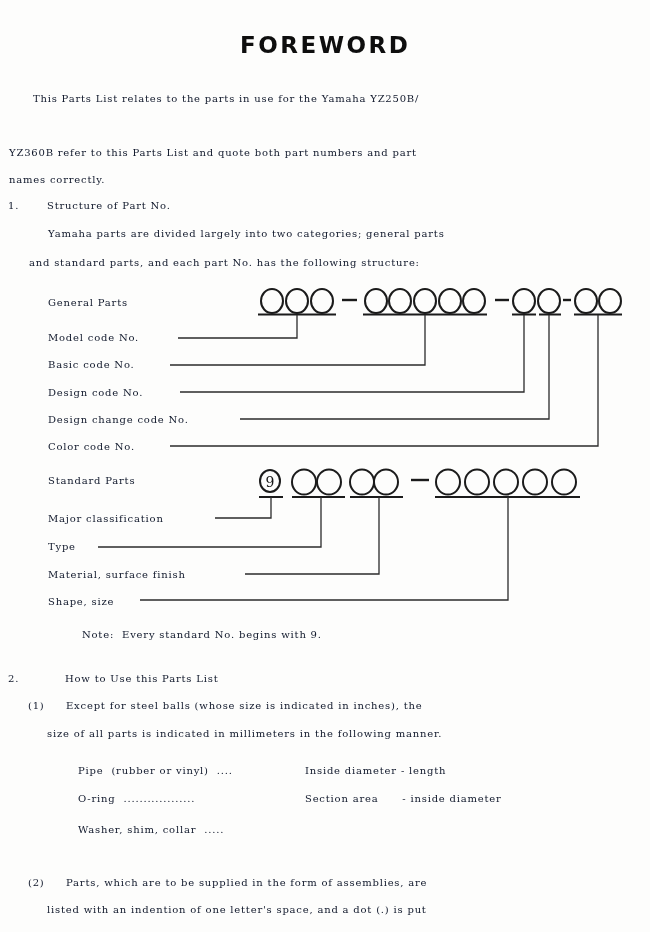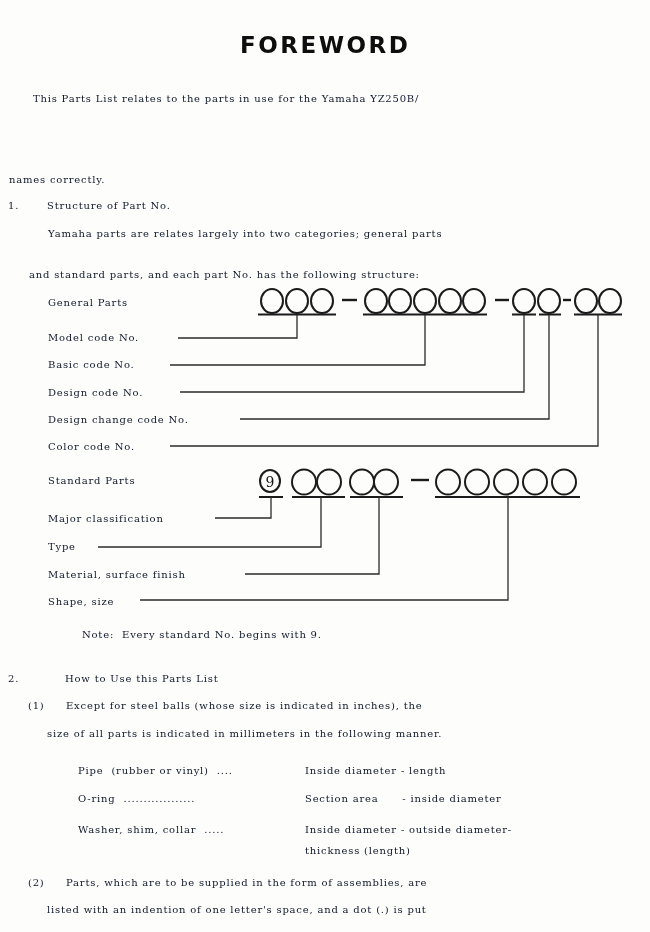--- a/index.html
+++ b/index.html
@@ -1,19 +1,20 @@
 <!DOCTYPE html>
 <html><head>
 <meta charset="utf-8">
 <style>
   html,body{margin:0;padding:0;background:#e8e8e6;}
   .page{
     position:relative;width:650px;height:932px;margin:0 auto;
     background:#fdfdfc;color:#161616;overflow:hidden;
     font-family:"DejaVu Serif","Liberation Serif",serif;
+    text-align:center;
   }
   .t{
     position:absolute;font-size:10px;line-height:15px;
     letter-spacing:0.8px;white-space:pre;color:#0f172a;
   }
   .title{
     position:absolute;left:240px;top:32px;margin:0;
     font-family:"DejaVu Sans","Liberation Sans",sans-serif;
     font-weight:bold;font-size:23px;letter-spacing:2.5px;color:#0e0e0e;
   }
@@ -28,26 +29,27 @@
   }
 </style>
 </head>
 <body>
 
 <div class="page">
 
   <h1 class="title">FOREWORD</h1>
 
   <div class="t" style="left:33px;top:91px">This Parts List relates to the parts in use for the Yamaha YZ250B/</div>
+  <div class="t" style="left:9px;top:145px">YZ360B refer to this Parts List and quote both part numbers and part</div>
   <div class="t" style="left:9px;top:172px">names correctly.</div>
 
   <div class="t" style="left:8px;top:198px">1.</div>
   <div class="t" style="left:47px;top:198px">Structure of Part No.</div>
-  <div class="t" style="left:48px;top:226px">Yamaha parts are relates largely into two categories; general parts</div>
-  <div class="t" style="left:29px;top:267px">and standard parts, and each part No. has the following structure:</div>
+  <div class="t" style="left:48px;top:226px">Yamaha parts are divided largely into two categories; general parts</div>
+  <div class="t" style="left:29px;top:255px">and standard parts, and each part No. has the following structure:</div>
 
   <div class="t" style="left:48px;top:295px">General Parts</div>
   <div class="t" style="left:48px;top:330px">Model code No.</div>
   <div class="t" style="left:48px;top:357px">Basic code No.</div>
   <div class="t" style="left:48px;top:385px">Design code No.</div>
   <div class="t" style="left:48px;top:412px">Design change code No.</div>
   <div class="t" style="left:48px;top:439px">Color code No.</div>
 
   <div class="t" style="left:48px;top:473px">Standard Parts</div>
   <div class="t" style="left:48px;top:511px">Major classification</div>
@@ -62,22 +64,20 @@
 
   <div class="t" style="left:28px;top:698px">(1)</div>
   <div class="t" style="left:66px;top:698px">Except for steel balls (whose size is indicated in inches), the</div>
   <div class="t" style="left:47px;top:726px">size of all parts is indicated in millimeters in the following manner.</div>
 
   <div class="t" style="left:78px;top:763px">Pipe  (rubber or vinyl)  ....</div>
   <div class="t" style="left:305px;top:763px">Inside diameter - length</div>
   <div class="t" style="left:78px;top:791px">O-ring  ..................</div>
   <div class="t" style="left:78px;top:819px;line-height:21px">Washer, shim, collar  .....</div>
   <div class="t" style="left:305px;top:791px">Section area      - inside diameter</div>
-  <div class="t" style="left:305px;top:819px;line-height:21px">Inside diameter - outside diameter-
-thickness (length)</div>
 
   <div class="t" style="left:28px;top:875px">(2)</div>
   <div class="t" style="left:66px;top:875px">Parts, which are to be supplied in the form of assemblies, are</div>
   <div class="t" style="left:47px;top:902px">listed with an indention of one letter's space, and a dot (.) is put</div>
 
   <svg class="diagram-svg" width="650" height="932" viewBox="0 0 650 932">
 
     <g>
       <g>
         <ellipse cx="272" cy="301" rx="11" ry="12"></ellipse>

